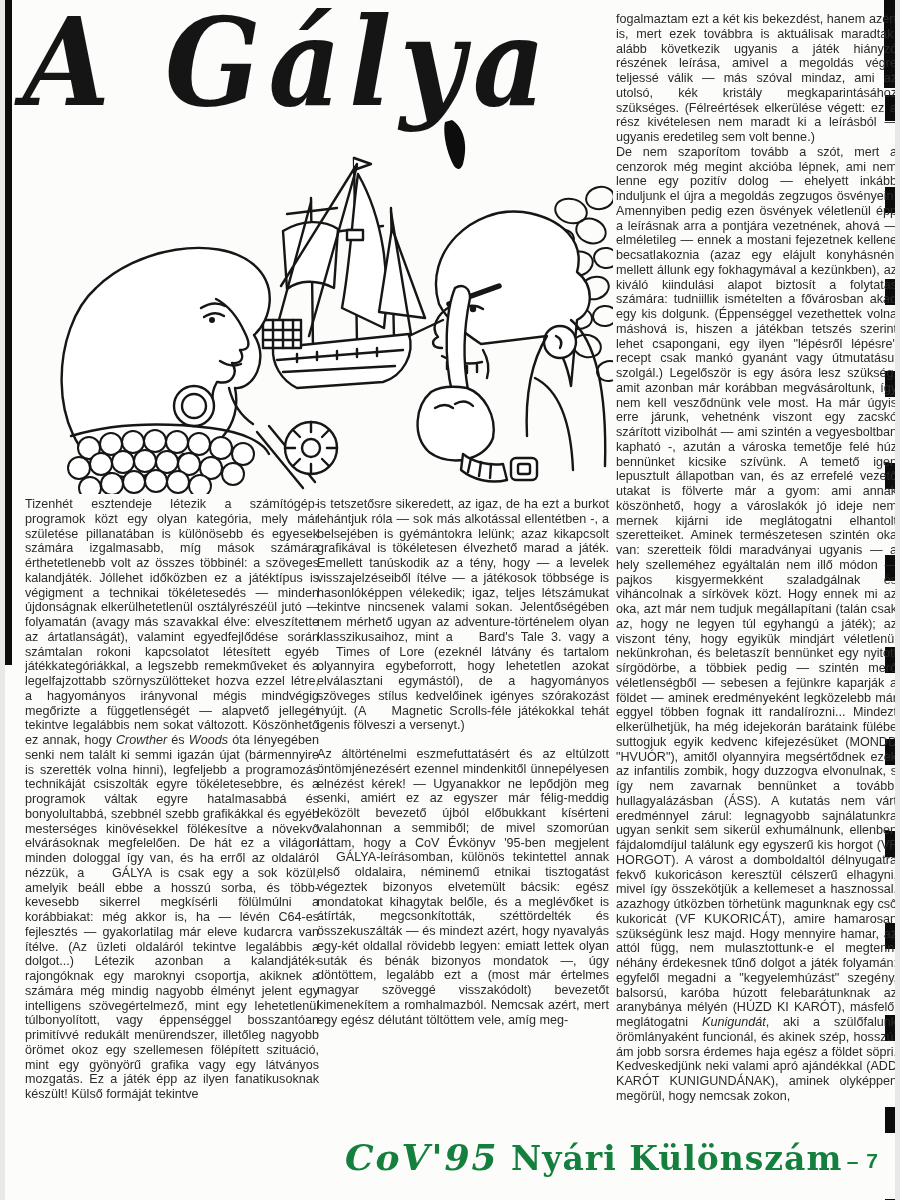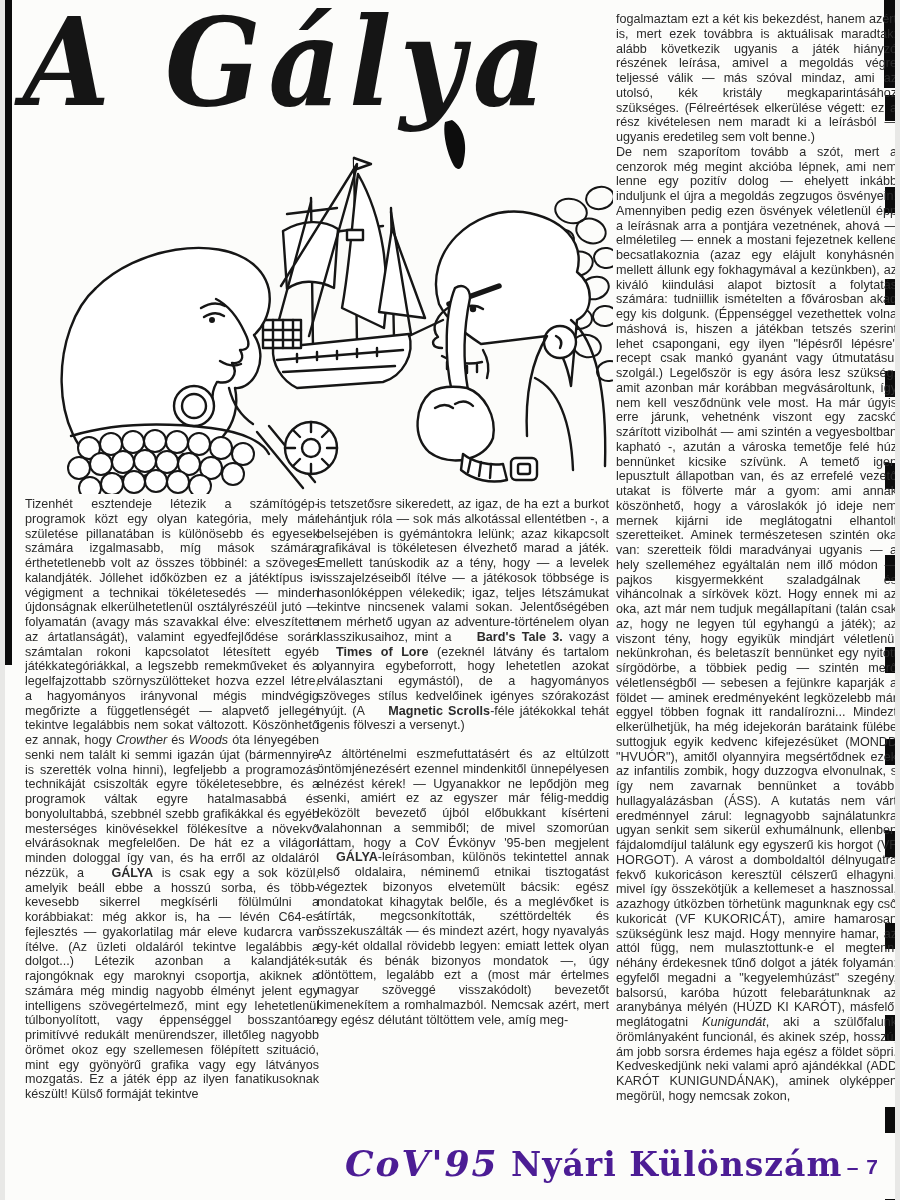--- a/index.html
+++ b/index.html
@@ -28,26 +28,26 @@
   
   .col{
     position:absolute;text-align:justify;overflow:hidden;
     font-size:12.6px;line-height:14.75px;
   }
   .col p{margin:0;padding:0;}
   .col .spacer{height:14px;}
   .col-left{left:12px;top:497px;width:294px;height:652px;margin-left:8px;}
   .col-mid{left:312px;top:497px;width:292px;height:656px;}
   .col-right{left:611px;top:12px;width:281px;height:1148px;}
-  .b{font-weight:bold;padding-left:19px;}
+  .b{font-weight:normal;padding-left:19px;}
   .i{font-style:italic;}
   
   .footer{
-    position:absolute;right:16px;bottom:16px;white-space:nowrap;
-    color:#4c1d95;
+    position:absolute;right:16px;bottom:22px;white-space:nowrap;
+    color:#15803d;
   }
   .footer .logo{
     font-family:"DejaVu Serif","Liberation Serif",serif;
     font-style:italic;font-weight:bold;font-size:36px;letter-spacing:2px;
   }
   .footer .name{
     font-family:"DejaVu Serif","Liberation Serif",serif;
     font-weight:bold;font-size:33px;letter-spacing:1px;
   }
   .footer .pagenum{

